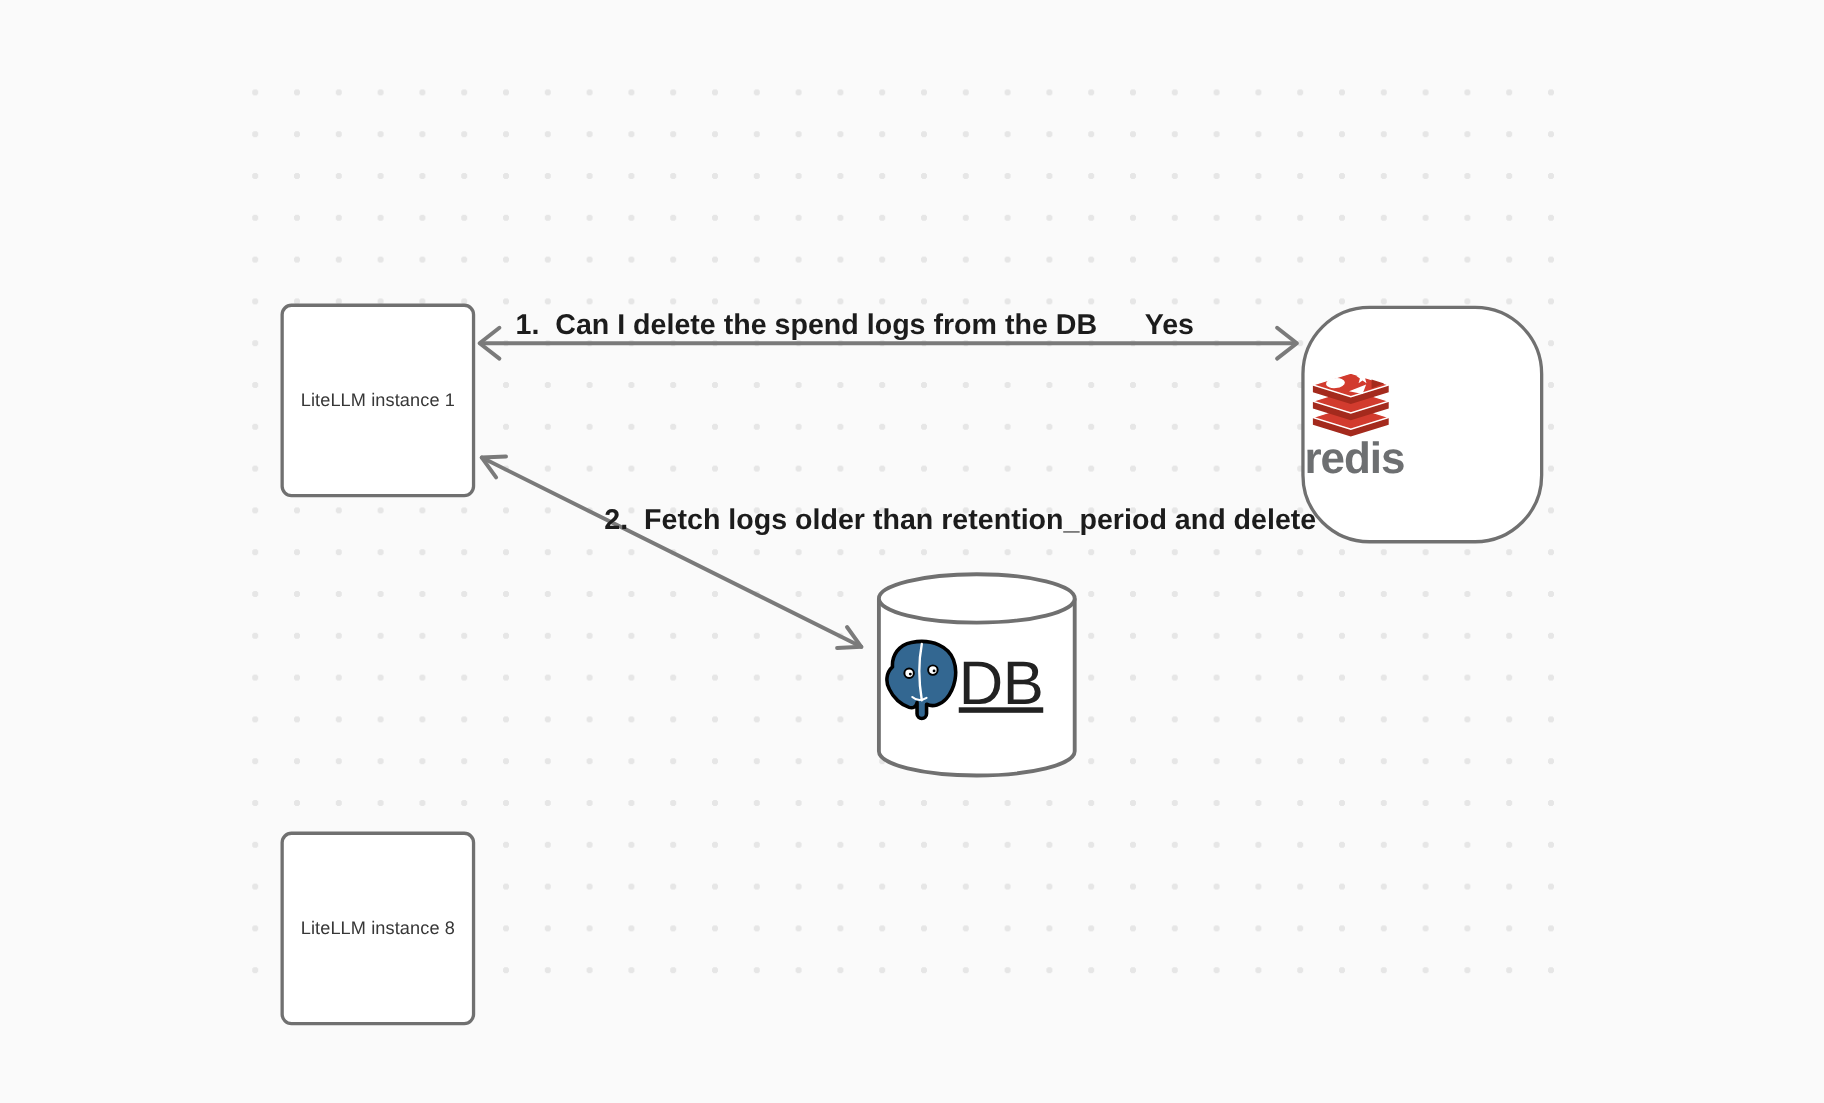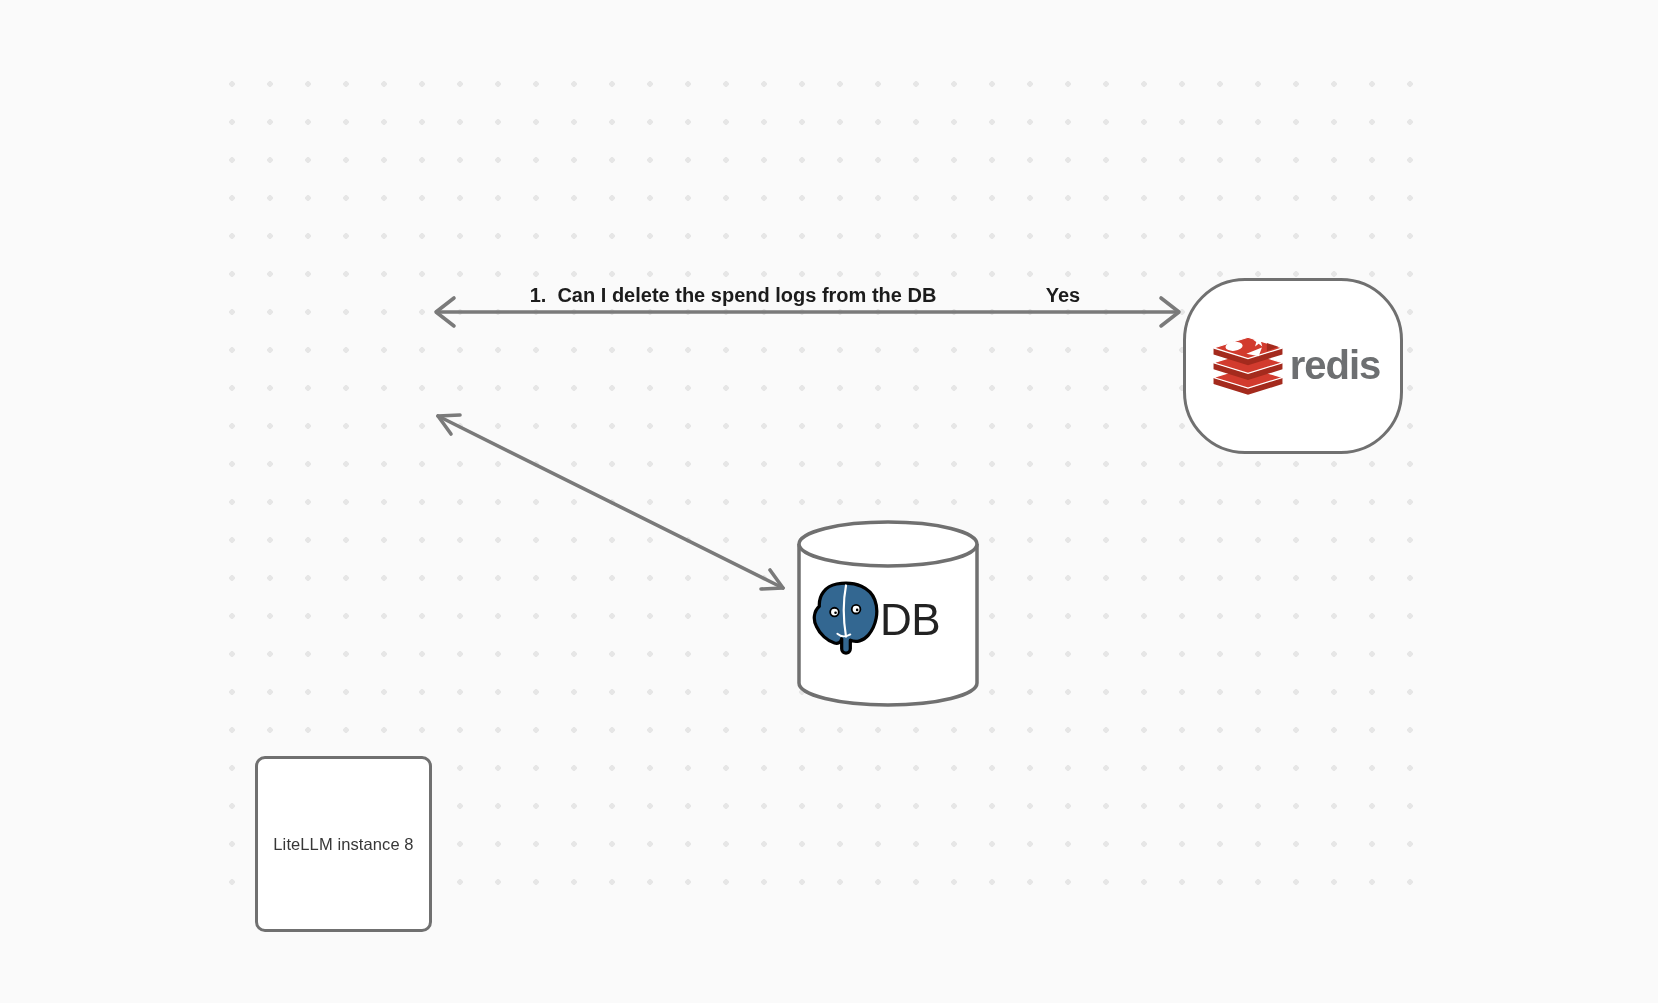--- a/index.html
+++ b/index.html
@@ -7,29 +7,29 @@
   .canvas{position:relative;width:1658px;height:1003px;background:#fafafa;overflow:hidden;}
   .dot-grid{position:absolute;left:213px;top:65px;width:1216px;height:836px;
     background-image:radial-gradient(circle at 19px 19px,#e6e6e6 2.6px,rgba(0,0,0,0) 3px);
     background-size:38px 38px;}
   .overlay{position:absolute;left:0;top:0;width:1658px;height:1003px;pointer-events:none;}
   .instance{position:absolute;left:255px;width:177px;height:176px;background:#ffffff;
     border:3.5px solid #707070;border-radius:10px;box-sizing:border-box;
     display:flex;align-items:center;justify-content:center;}
   .instance span{font-size:16.5px;color:#373737;letter-spacing:.1px;}
   #inst1{top:276px;} #inst2{top:514px;} #inst3{top:756px;}
-  .redis-node{position:absolute;left:1183px;top:278px;width:220px;height:176px;background:#ffffff;
+  .redis-node{position:absolute;left:1183px;top:278px;width:220px;height:216px;background:#ffffff;
     border:3.5px solid #707070;border-radius:62px;box-sizing:border-box;
-    display:flex;flex-direction:row;align-items:center;justify-content:center;}
+    display:flex;flex-direction:column;align-items:flex-start;justify-content:center;}
   .redis-wordmark{font-size:40px;font-weight:700;color:#6d6f71;letter-spacing:-1px;
     margin-top:-3px;line-height:1;}
   .db-content{position:absolute;left:799px;top:572px;width:178px;height:96px;
     display:flex;align-items:center;justify-content:center;transform:translateX(-13px);}
-  .db-label{font-size:44px;font-weight:500;color:#222222;letter-spacing:-.5px;margin-left:-2px;}
-  .edge-label{position:absolute;transform:translate(-50%,-50%);font-weight:700;font-size:20px;
+  .db-label{font-size:56px;font-weight:500;color:#222222;letter-spacing:-.5px;margin-left:-2px;text-decoration:underline;}
+  .edge-label{position:absolute;transform:translate(-50%,-50%);font-weight:700;font-size:26px;
     color:#1c1c1c;white-space:pre;}
 </style>
 </head>
 <body>
 
 <div class="canvas">
 
   <div class="dot-grid"></div>
 
   <svg class="overlay" viewBox="0 0 1658 1003">
@@ -42,20 +42,23 @@
       <line x1="438" y1="416" x2="783" y2="588"></line>
       <path d="M451 434 L438 416 L460 415"></path>
       <path d="M770 570 L783 588 L761 589"></path>
     </g>
     <g stroke="#707070" stroke-width="3.5" fill="#ffffff">
       <path d="M799 544 L799 683 A89 22 0 0 0 977 683 L977 544"></path>
       <ellipse cx="888" cy="544" rx="89" ry="22"></ellipse>
     </g>
   </svg>
 
+  <div class="instance" id="inst1">
+    <span>LiteLLM instance 1</span>
+  </div>
   <div class="instance" id="inst3">
     <span>LiteLLM instance 8</span>
   </div>
 
   <div class="redis-node">
     <svg width="84" height="64" viewBox="0 0 100 78">
 
       <path d="M8 53 L50 66 L92 53 L92 61 L50 74 L8 61 Z" fill="#a42a1d"></path>
       <path d="M50 40 L92 53 L50 66 L8 53 Z" fill="#d23b2e" stroke="#ffffff" stroke-width="1.5"></path>
 
@@ -81,14 +84,15 @@
       <circle cx="34" cy="44" r="6" fill="#ffffff" stroke="#000000" stroke-width="2.5"></circle>
       <circle cx="35.5" cy="45" r="1.8" fill="#000000"></circle>
       <circle cx="64" cy="40" r="6" fill="#ffffff" stroke="#000000" stroke-width="2.5"></circle>
       <circle cx="65.5" cy="41" r="1.8" fill="#000000"></circle>
     </svg>
     <span class="db-label">DB</span>
   </div>
 
   <div class="edge-label" style="left:733px;top:295px;">1.  Can I delete the spend logs from the DB</div>
   <div class="edge-label" style="left:1063px;top:295px;">Yes</div>
+  <div class="edge-label" style="left:873px;top:472px;">2.  Fetch logs older than retention_period and delete</div>
 
 </div>
 
 </body></html>

